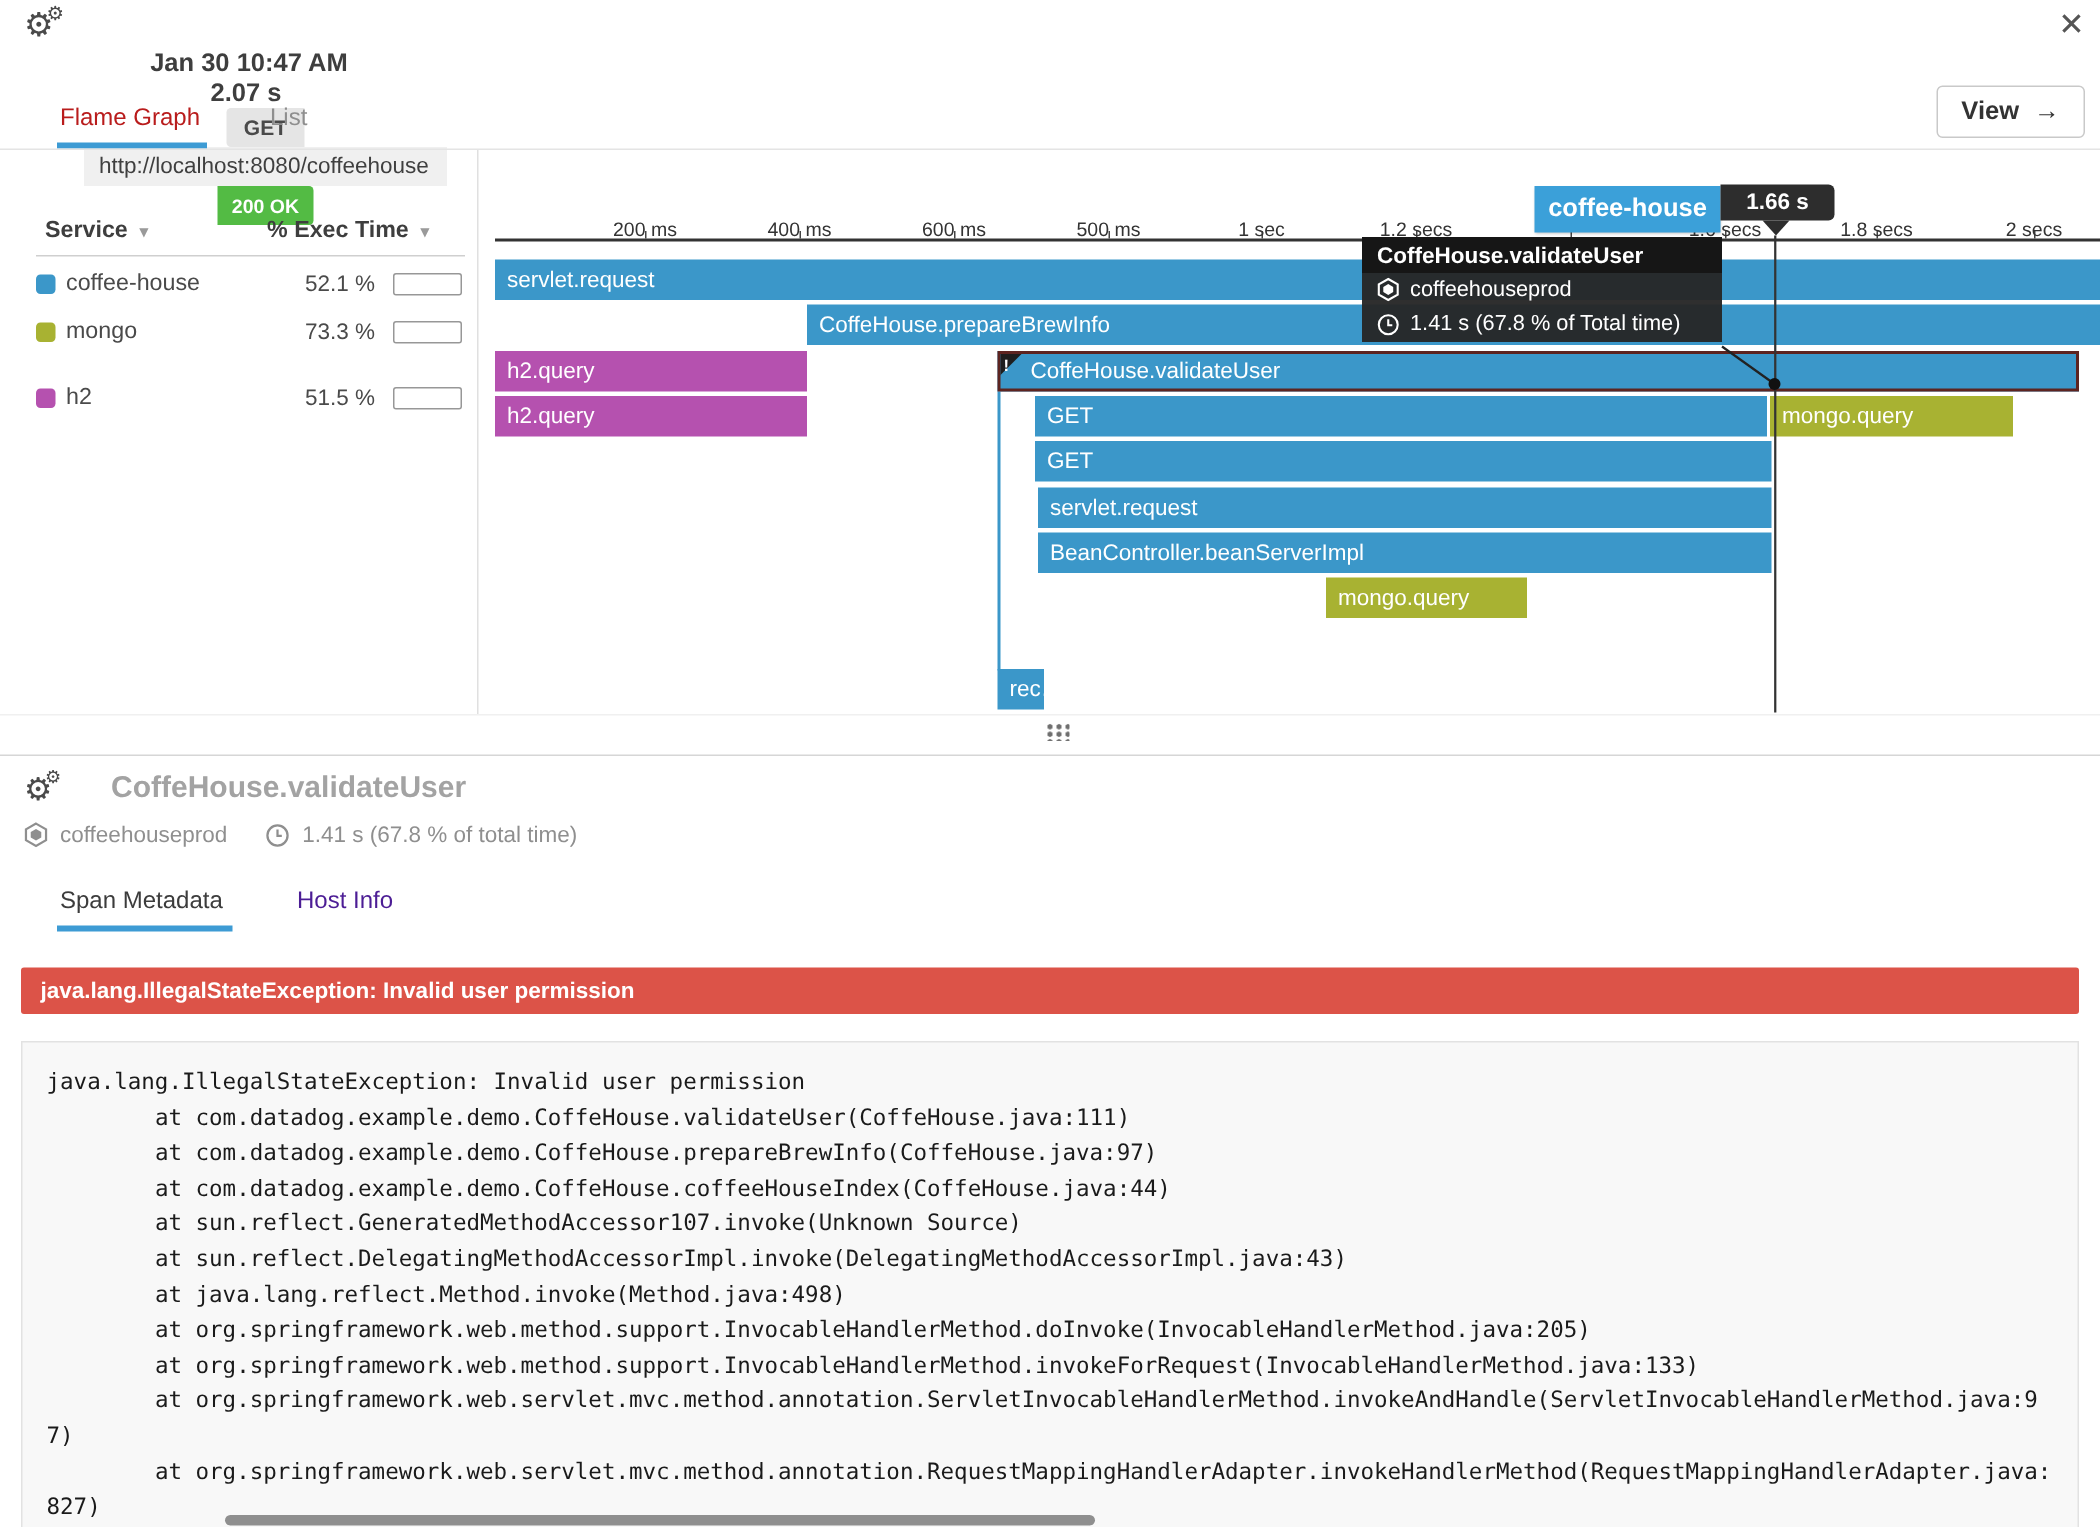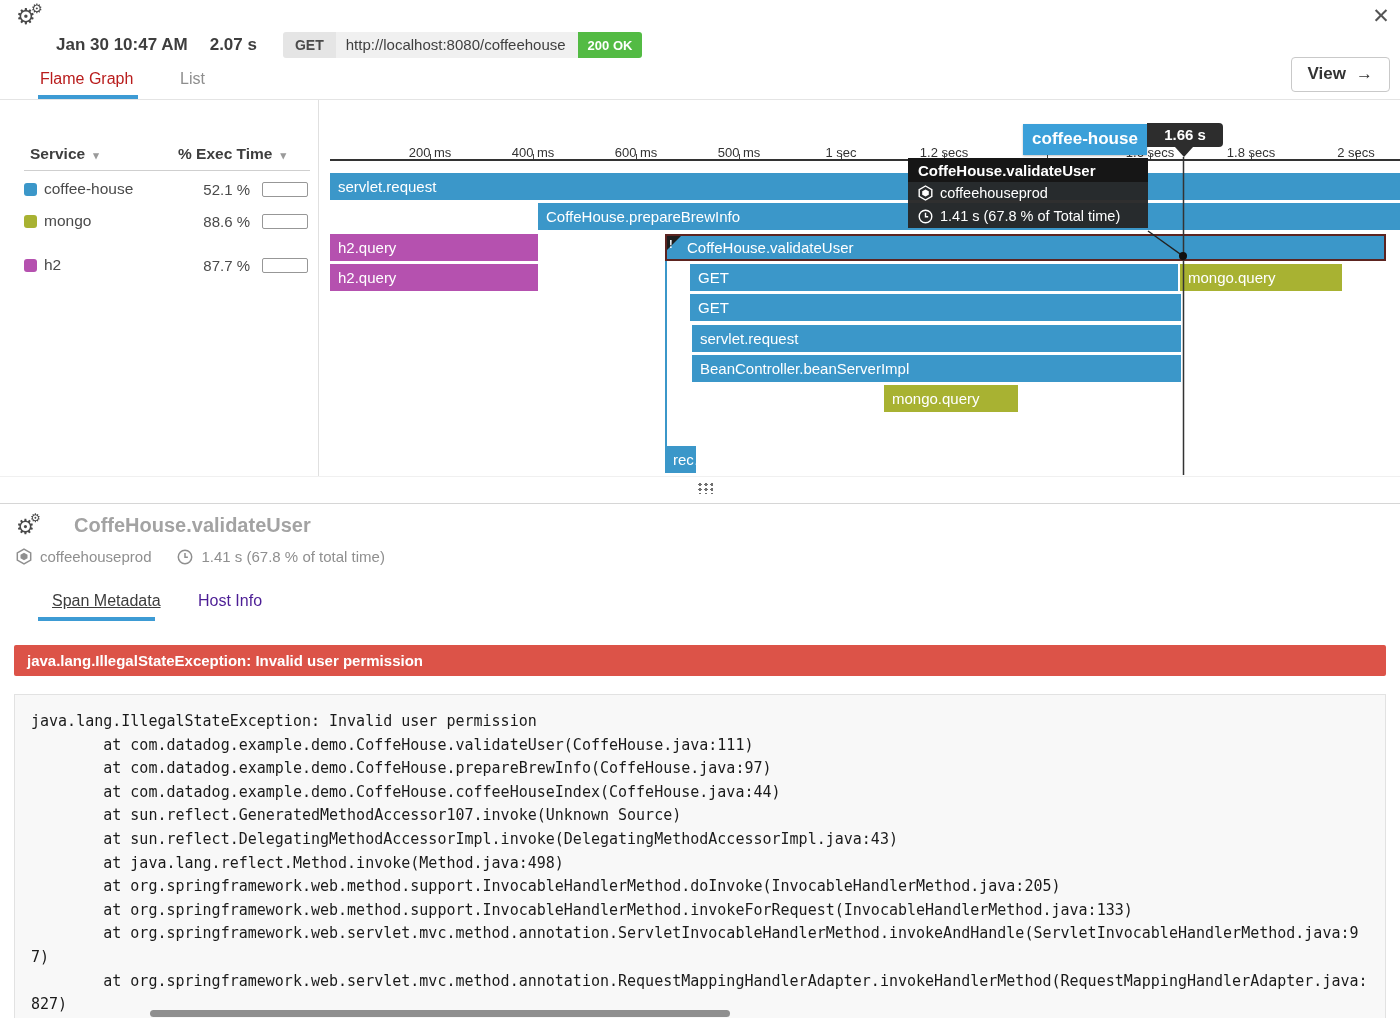--- a/index.html
+++ b/index.html
@@ -7,21 +7,21 @@
   #stage { position:relative; width:1400px; height:1018px; background:#fff; }
   .abs { position:absolute; }
 
   
   #top-panel { left:0; top:0; width:1400px; height:478px; background:#fff; }
   #close-x { right:6px; top:4px; font-size:21px; color:#555; cursor:pointer; width:26px; height:26px; text-align:center; }
   .gears { color:#4a4a4a; }
   .gear-big { font-size:22px; line-height:22px; }
   .gear-small { font-size:13px; line-height:13px; position:absolute; left:15px; top:-4px; }
   #trace-title { left:56px; top:0px; font-size:23px; font-weight:bold; color:#3e3e3e; }
-  #meta-row { left:56px; top:32px; height:26px; display:flex; align-items:center; }
+  #meta-row { left:56px; top:32px; height:26px; display:flex; align-items:center;flex-direction:column; }
   .meta-bold { font-size:17px; font-weight:bold; color:#3e3e3e; }
   #timestamp { margin-right:22px; }
   #duration { margin-right:26px; }
   .badge-method { background:#e5e5e5; color:#4a4a4a; font-size:14px; font-weight:bold; padding:5px 12px; border-radius:3px 0 0 3px; }
   .url-box { background:#f0f0f0; color:#3f3f3f; font-size:15px; padding:4px 12px 5px 10px; }
   .badge-status { background:#53bb44; color:#fff; font-size:13px; font-weight:bold; padding:6px 10px 5px; border-radius:0 3px 3px 0; }
 
   .tab-top { font-size:16px; color:#b91c1c; cursor:pointer; }
   .tab-top.inactive { color:#8e8e8e; }
   #tab-underline-flame { left:38px; top:95px; width:100px; height:4px; background:#3d9bd4; }
@@ -126,27 +126,27 @@
       <div id="service-rows">
           <div class="svc-row" style="top: 80px;">
             <span class="svc-swatch" style="background:#3b97c9"></span>
             <span class="svc-name">coffee-house</span>
             <span class="svc-pct">52.1 %</span>
             <span class="svc-bar"><span class="svc-bar-fill" style="width:52.1%"></span></span>
           </div>
           <div class="svc-row" style="top: 112px;">
             <span class="svc-swatch" style="background:#a8b232"></span>
             <span class="svc-name">mongo</span>
-            <span class="svc-pct">88.6 %</span>
+            <span class="svc-pct">73.3 %</span>
             <span class="svc-bar"><span class="svc-bar-fill" style="width:28.2%"></span></span>
           </div>
           <div class="svc-row" style="top: 144px; margin-top: 12px;">
             <span class="svc-swatch" style="background:#b551af"></span>
             <span class="svc-name">h2</span>
-            <span class="svc-pct">87.7 %</span>
+            <span class="svc-pct">51.5 %</span>
             <span class="svc-bar"><span class="svc-bar-fill" style="width:19.7%"></span></span>
           </div>
         </div>
     </div>
     <div id="svc-divider" class="abs"></div>
 
     <div id="flame" class="abs">
       <div id="axis">
           <div class="axis-tick" style="left: 100px;"></div>
           <div class="axis-label" style="left: 100px;">200 ms</div>
@@ -240,21 +240,21 @@
       <span id="span-env">coffeehouseprod</span>
       <span class="ic">
         <svg width="16" height="16" viewBox="0 0 15 15">
             <circle cx="7.5" cy="7.5" r="6.3" fill="none" stroke="#8f8f8f" stroke-width="1.4"></circle>
             <polyline points="7.5,3.8 7.5,7.8 10.2,7.8" fill="none" stroke="#8f8f8f" stroke-width="1.4"></polyline>
           </svg>
       </span>
       <span>1.41 s (67.8 %  of total time)</span>
     </div>
 
-    <div class="abs tab-bottom" style="left:52px; top:88px;text-decoration:underline;">Span Metadata</div>
+    <div class="abs tab-bottom" style="left:40px; top:88px;">Span Metadata</div>
     <div id="tab-underline-span" class="abs"></div>
     <div class="abs tab-bottom inactive" style="left:198px; top:88px;">Host Info</div>
 
     <div id="error-banner" class="abs">java.lang.IllegalStateException: Invalid user permission</div>
 
     <div id="stack-box" class="abs">
       <pre id="stack-pre">java.lang.IllegalStateException: Invalid user permission
         at com.datadog.example.demo.CoffeHouse.validateUser(CoffeHouse.java:111)
         at com.datadog.example.demo.CoffeHouse.prepareBrewInfo(CoffeHouse.java:97)
         at com.datadog.example.demo.CoffeHouse.coffeeHouseIndex(CoffeHouse.java:44)

